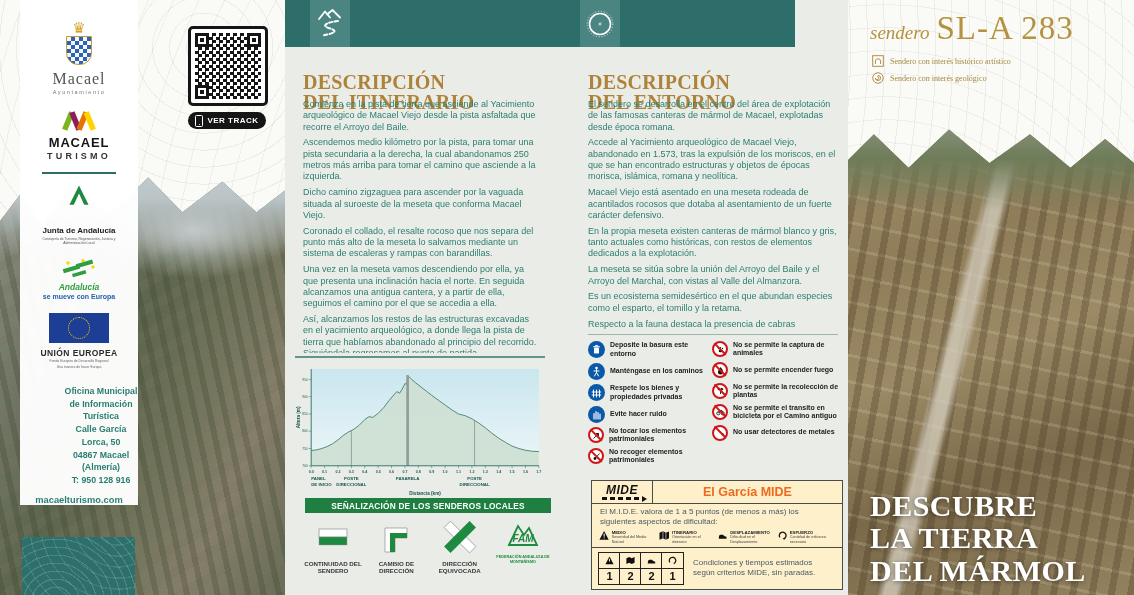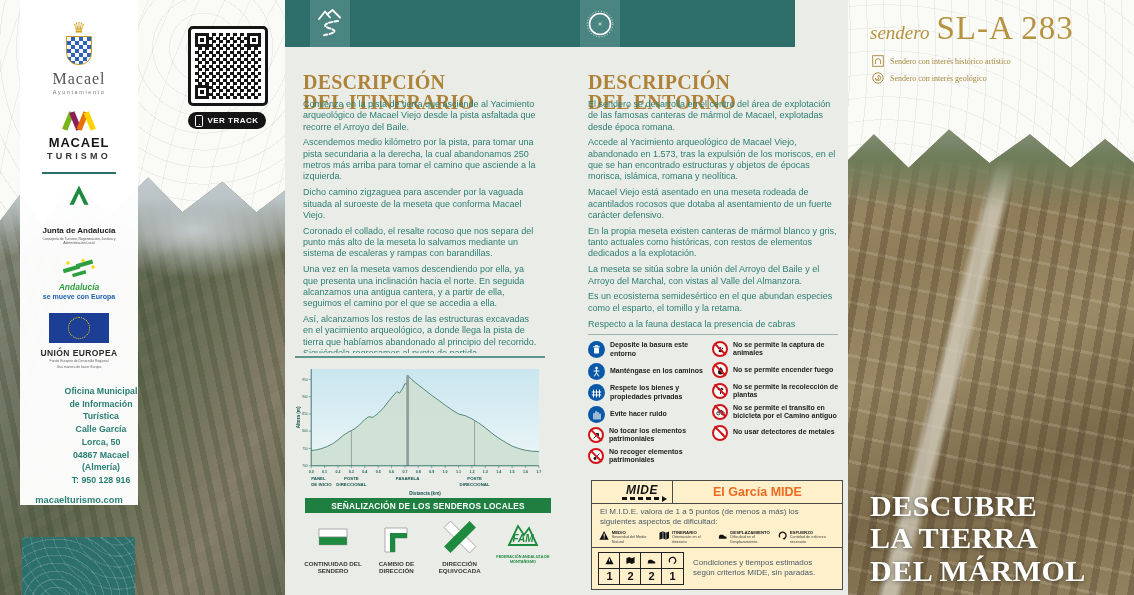--- a/index.html
+++ b/index.html
@@ -105,21 +105,21 @@
   .rules-col.lft{width:116px;} .rules-col.rgt{flex:1;}
   .rule{display:flex;align-items:center;gap:5px;}
   .rule .txt{font-size:7px;font-weight:700;color:#1c1c1c;line-height:1.18;}
   .pic{flex:none;width:17px;height:17px;border-radius:50%;position:relative;display:flex;align-items:center;justify-content:center;}
   .pic.blue{background:#0a58a8;}
   .pic.red{background:#fff;border:2.6px solid #cf1518;width:12px;height:12px;}
   .pic.red::after{content:'';position:absolute;left:-2px;top:4.5px;width:16px;height:2.4px;background:#cf1518;transform:rotate(45deg);}
   
   .mide{position:absolute;left:36px;top:480px;width:252px;height:110px;background:#fdf0cb;
     border:1.5px solid #4a4a4a;box-sizing:border-box;}
-  .mide-head{display:flex;height:22px;border-bottom:1.5px solid #4a4a4a;padding-left:20px;}
+  .mide-head{display:flex;height:22px;border-bottom:1.5px solid #4a4a4a;}
   .mide-logo-cell{width:60px;border-right:1.5px solid #4a4a4a;display:flex;flex-direction:column;align-items:center;justify-content:center;}
   .mide-logo{font-size:12px;font-weight:900;font-style:italic;color:#111;letter-spacing:.5px;line-height:1;}
   .mide-logo-bar{width:40px;height:3px;margin-top:1px;background:repeating-linear-gradient(90deg,#111 0 5px,transparent 5px 8px);position:relative;}
   .mide-logo-bar::after{content:'';position:absolute;right:-5px;top:-1.5px;border-left:5px solid #111;border-top:3px solid transparent;border-bottom:3px solid transparent;}
   .mide-title{flex:1;display:flex;align-items:center;justify-content:center;color:#ee6a1f;font-size:12.5px;font-weight:700;}
   .mide-intro{padding:3px 8px 2px;font-size:8px;color:#4a5a68;line-height:1.25;}
   .mide-aspects{display:flex;justify-content:space-between;padding:1px 7px 3px;}
   .aspect{display:flex;gap:2.5px;width:57px;}
   .aspect .nm{font-size:4.3px;font-weight:800;color:#222;}
   .aspect .ds{font-size:3.8px;color:#444;line-height:1.25;}

